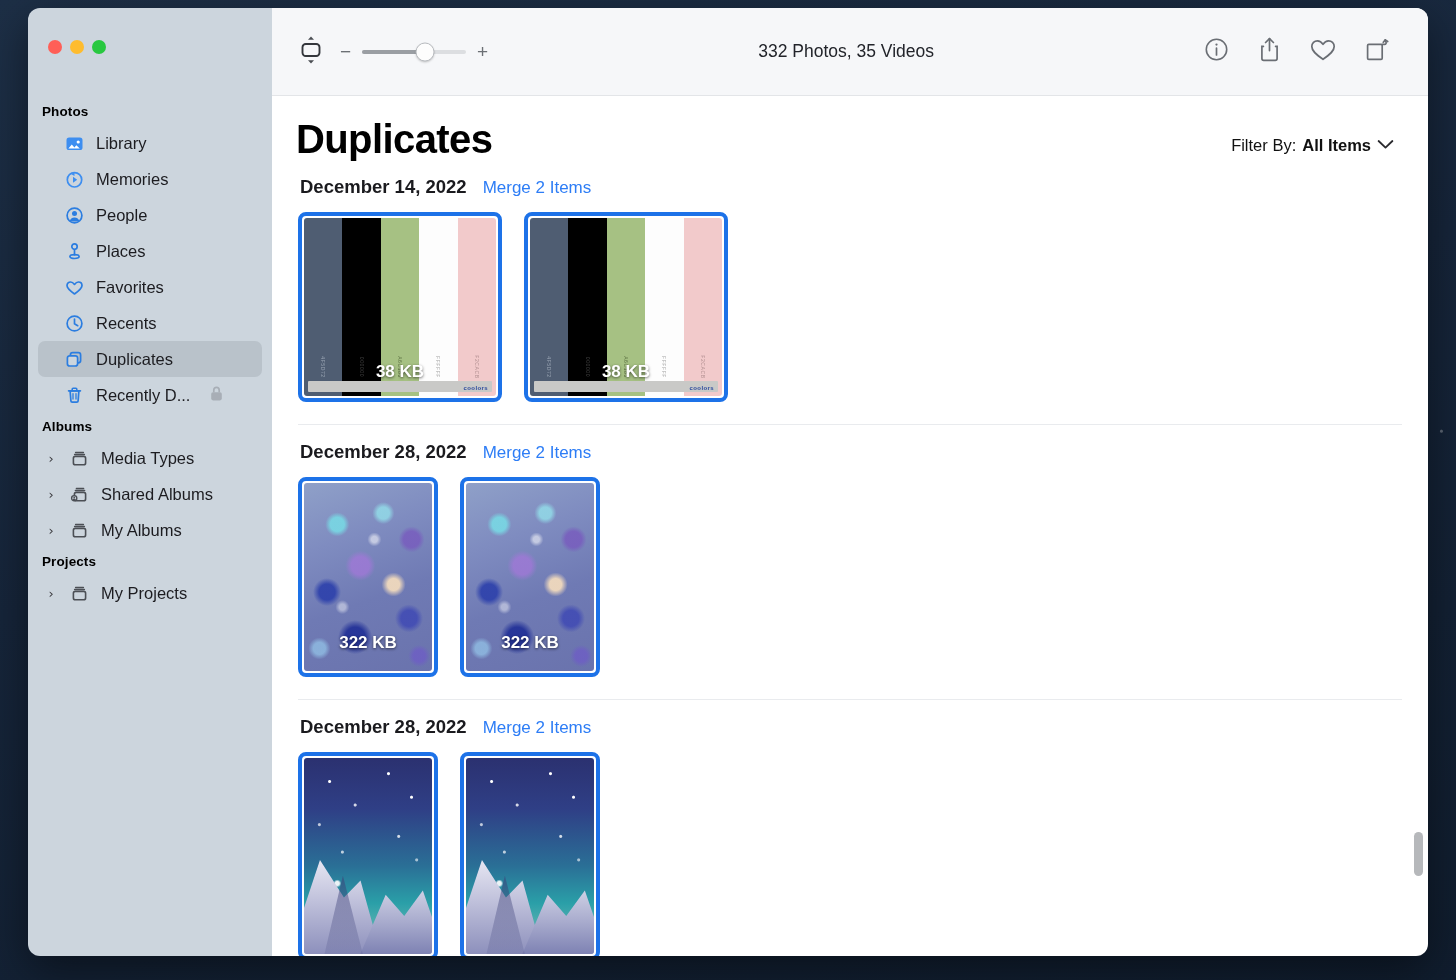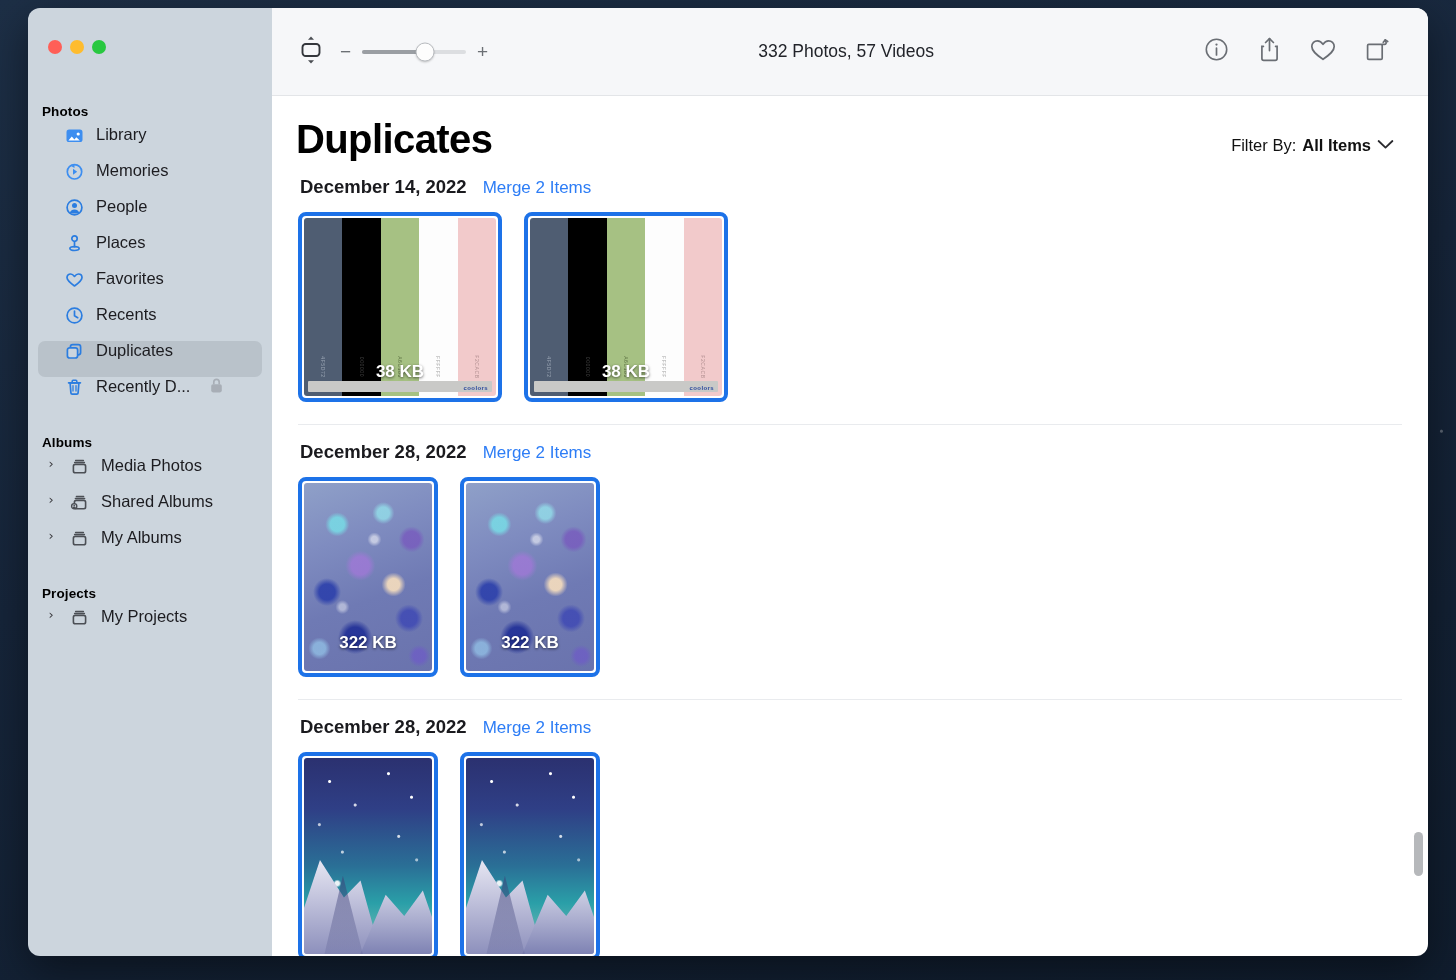--- a/index.html
+++ b/index.html
@@ -59,28 +59,28 @@
   .light.yellow { background: #febc2e; }
   .light.green  { background: #28c840; }
 
   .sb-section {
     font-size: 13.5px;
     font-weight: bold;
     color: #000000;
     padding: 0 0 6px 14px;
     letter-spacing: .1px;
   }
-  .sb-section.spaced { margin-top: 22px; }
+  .sb-section.spaced { margin-top: 6px; }
 
   .sb-item {
     height: 36px;
     margin: 0 10px;
     padding-left: 26px;
     display: flex;
-    align-items: flex-start;
+    align-items: center;
     gap: 11px;
     border-radius: 7px;
     font-size: 16.5px;
     color: #1c1c20;
     white-space: nowrap;
   }
   .sb-item.selected { background: #b9c2ca; }
   .sb-item .ic { width: 21px; height: 21px; flex: 0 0 21px; display: flex; align-items: center; justify-content: center; }
   .sb-item .ic svg { display: block; }
   .sb-item.album { padding-left: 6px; }
@@ -470,21 +470,21 @@
     <div class="sb-section spaced">Albums</div>
 
     <div class="sb-item album">
       <span class="disc">›</span>
       <span class="ic">
           <svg width="21" height="21" viewBox="0 0 21 21">
             <path d="M6.6 4.6h7.8M5.6 6.6h9.8" stroke="#4b4f55" stroke-width="1.5" stroke-linecap="round"></path>
             <rect x="4.4" y="8.4" width="12.2" height="8.4" rx="1.9" fill="none" stroke="#4b4f55" stroke-width="1.6"></rect>
           </svg>
         </span>
-      <span>Media Photos</span>
+      <span>Media Types</span>
     </div>
 
     <div class="sb-item album">
       <span class="disc">›</span>
       <span class="ic">
           <svg width="21" height="21" viewBox="0 0 21 21">
             <path d="M7.4 4.6h7.2M6.4 6.6h9.2" stroke="#4b4f55" stroke-width="1.5" stroke-linecap="round"></path>
             <rect x="5.4" y="8.4" width="11.2" height="8.4" rx="1.9" fill="none" stroke="#4b4f55" stroke-width="1.6"></rect>
             <circle cx="5.2" cy="14.2" r="2.6" fill="#ccd5dd" stroke="#4b4f55" stroke-width="1.4"></circle>
             <circle cx="5.2" cy="13.4" r=".85" fill="#4b4f55"></circle>
@@ -531,21 +531,21 @@
         <span class="zoom-slider">
           <span class="sign">−</span>
           <span class="track">
             <span class="fill"></span>
             <span class="thumb"></span>
           </span>
           <span class="sign">+</span>
         </span>
       </div>
 
-      <div class="tb-center">332 Photos, 57 Videos</div>
+      <div class="tb-center">332 Photos, 35 Videos</div>
 
       <div class="tb-right">
         <span><svg width="25" height="25" viewBox="0 0 25 25">
               <circle cx="12.5" cy="12.5" r="10.2" fill="none" stroke="#6a6e74" stroke-width="1.6"></circle>
               <circle cx="12.5" cy="7.6" r="1.15" fill="#6a6e74"></circle>
               <path d="M12.5 11v7" stroke="#6a6e74" stroke-width="1.7" stroke-linecap="round"></path>
             </svg></span>
         <span><svg width="25" height="27" viewBox="0 0 25 27">
               <path d="M12.5 2.6v12" stroke="#6a6e74" stroke-width="1.7" stroke-linecap="round"></path>
               <path d="M8.6 6.5l3.9-3.9 3.9 3.9" fill="none" stroke="#6a6e74" stroke-width="1.7" stroke-linecap="round" stroke-linejoin="round"></path>

